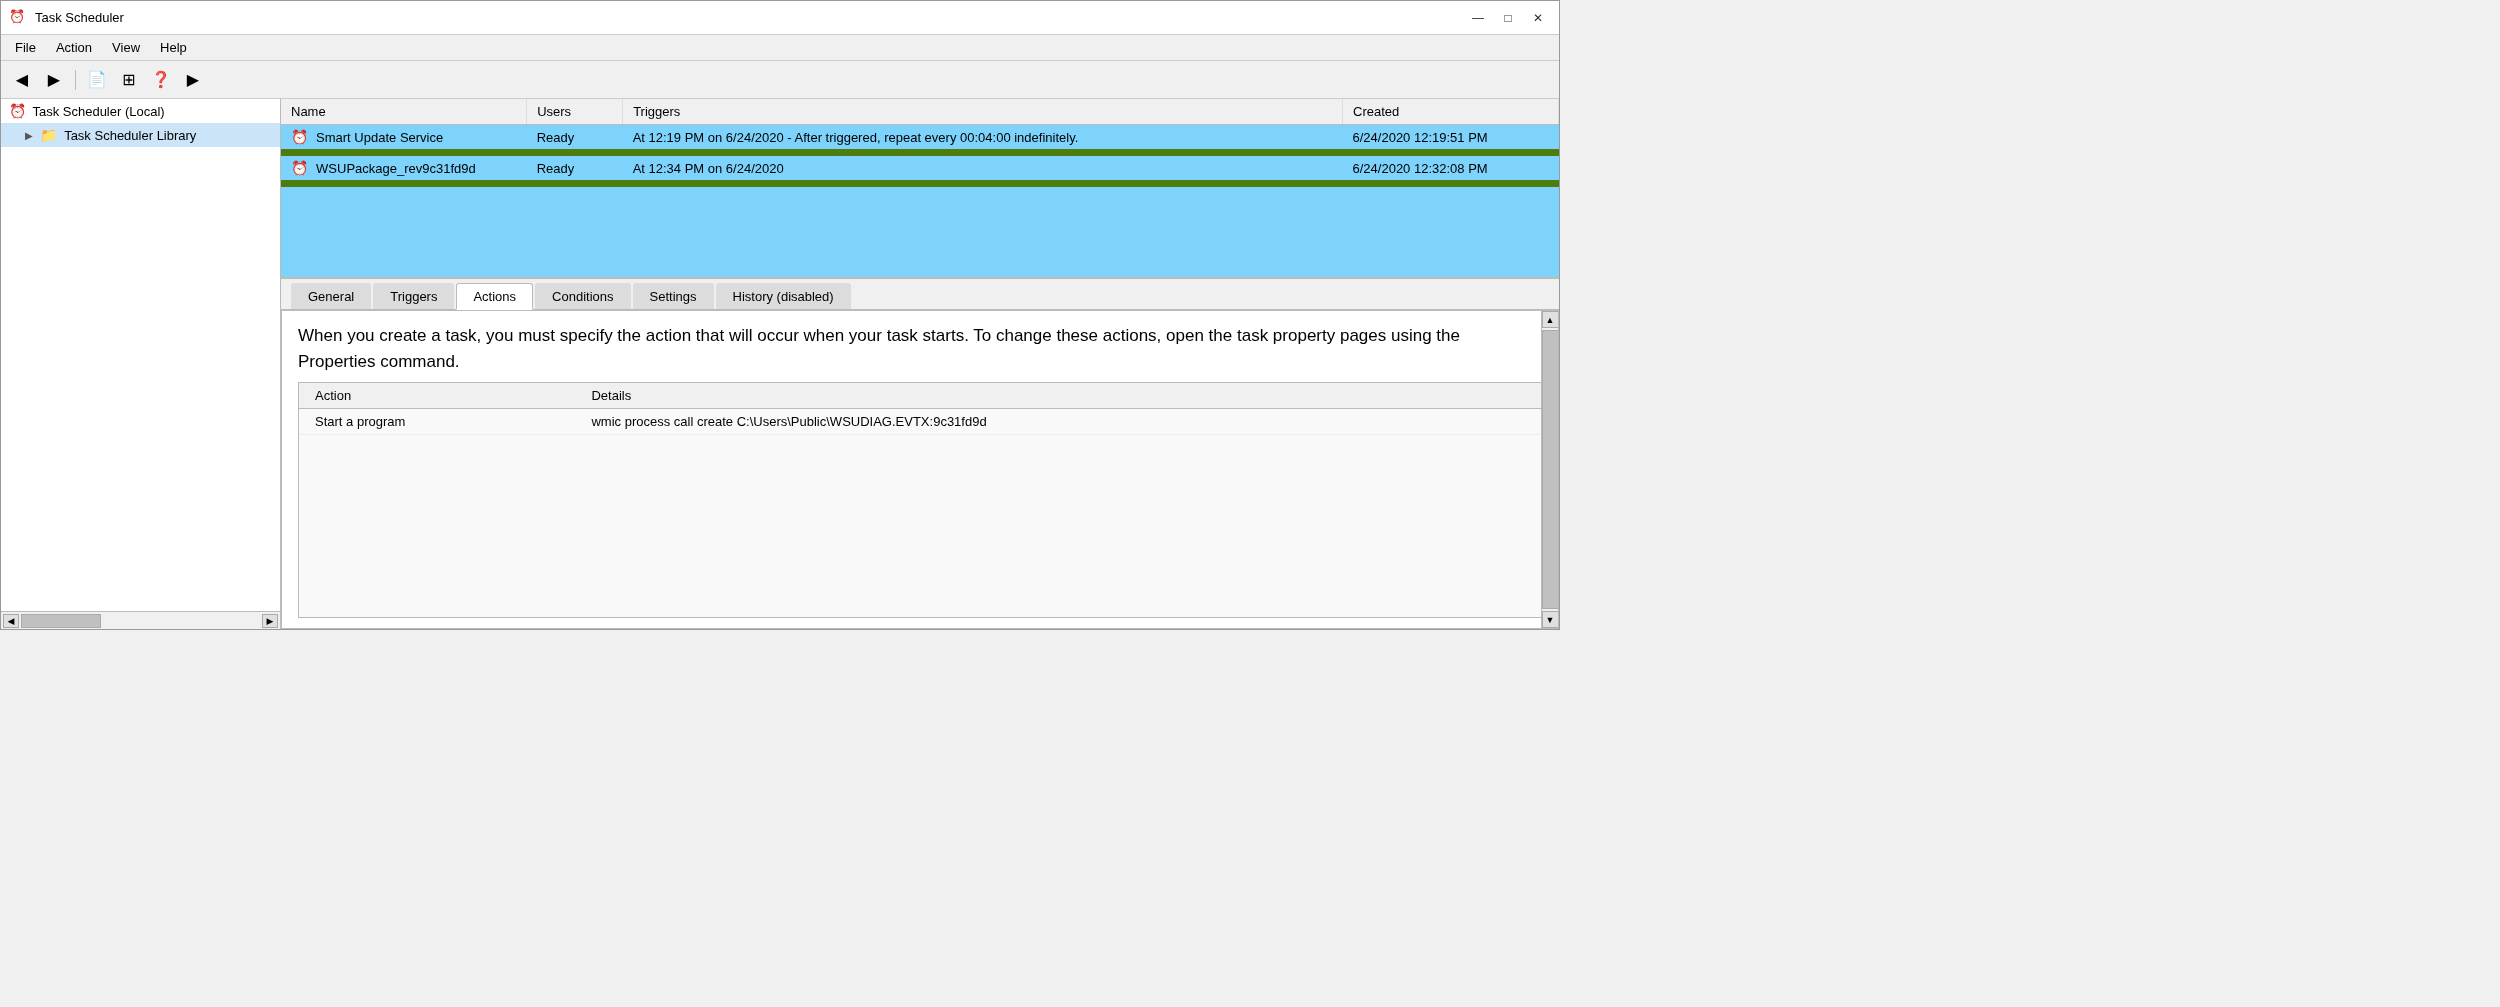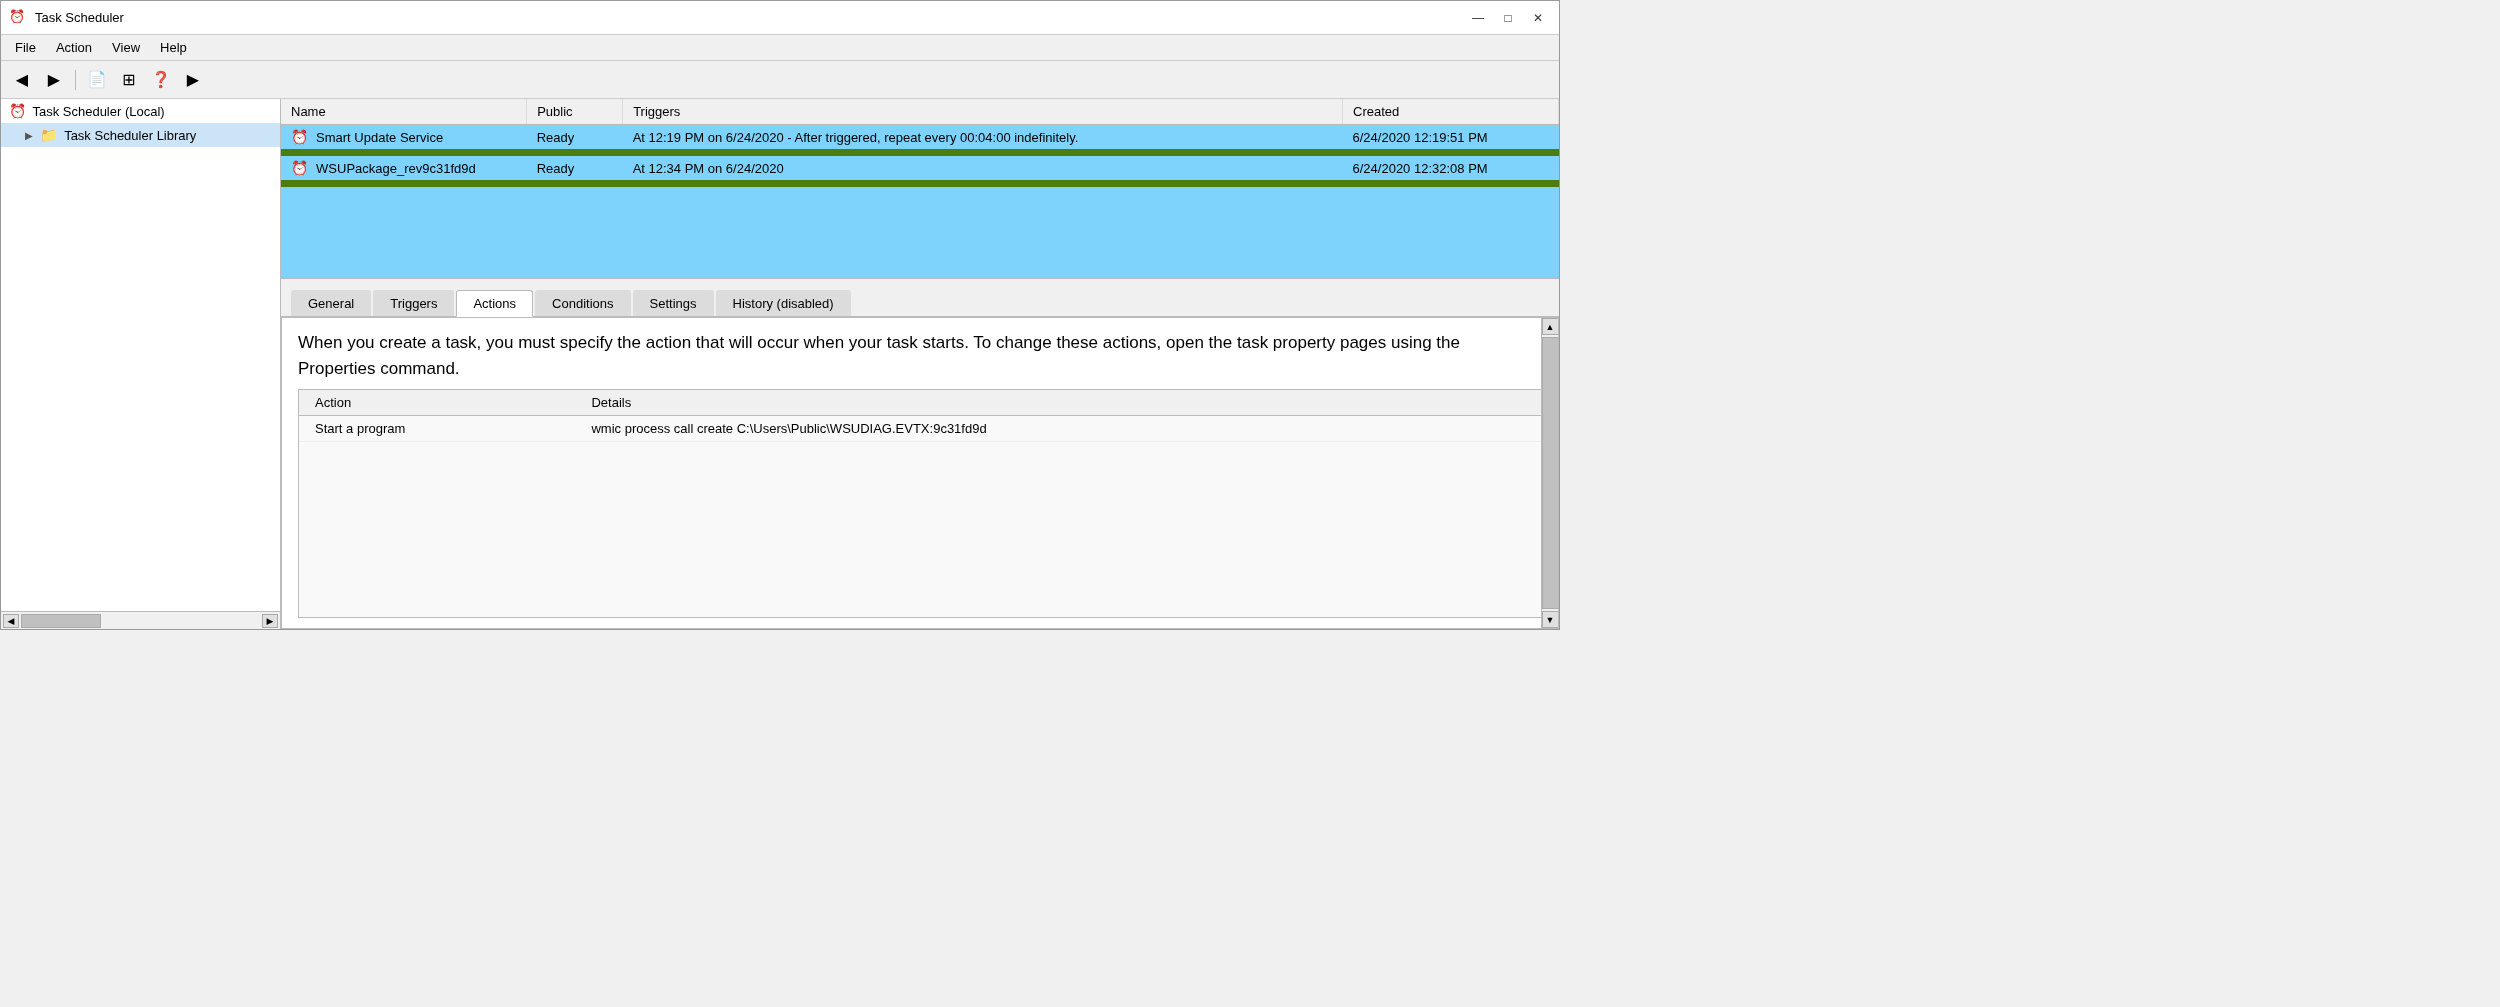--- a/index.html
+++ b/index.html
@@ -188,21 +188,21 @@
       display: flex;
       flex-direction: column;
       overflow: hidden;
       background: #f0f0f0;
     }
 
     .tab-bar {
       display: flex;
       background: #f0f0f0;
       border-bottom: 1px solid #bbb;
-      padding: 11px 10px 0 10px;
+      padding: 4px 10px 0 10px;
       gap: 0;
     }
     .tab {
       padding: 5px 16px;
       cursor: pointer;
       font-size: 13px;
       color: #000;
       border: 1px solid transparent;
       border-bottom: none;
       background: #dcdcdc;
@@ -380,21 +380,21 @@
       </div>
     </div>
 
     <div class="right-panel">
 
       <div class="task-list-panel">
         <table class="task-list-table">
           <thead>
             <tr>
               <th class="col-name">Name</th>
-              <th class="col-status">Public</th>
+              <th class="col-status">Users</th>
               <th class="col-triggers">Triggers</th>
               <th class="col-created">Created</th>
             </tr>
           </thead>
           <tbody>
             <tr>
               <td>
                 <span class="task-row-icon">⏰</span>
                 <span>Smart Update Service</span>
               </td>

